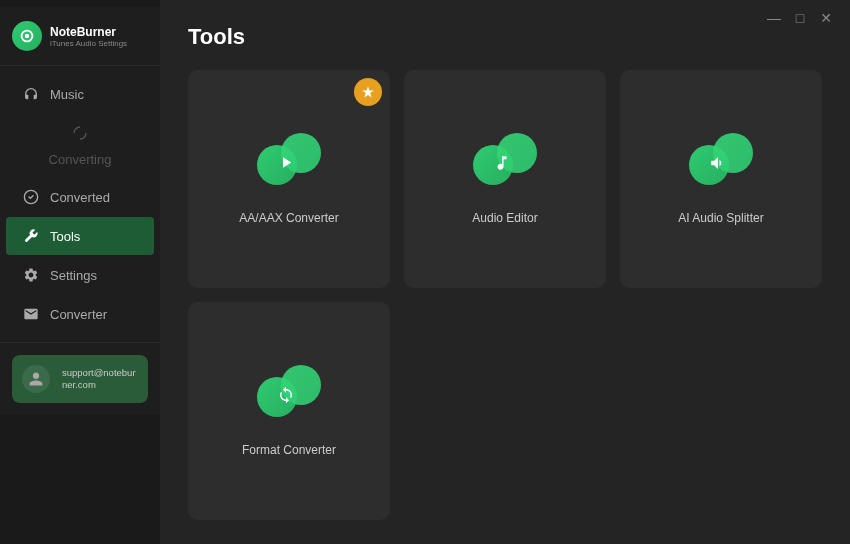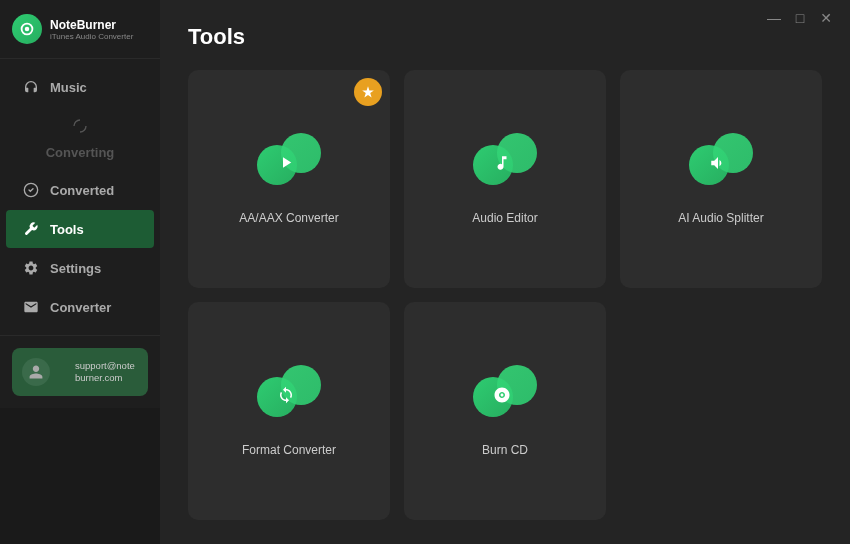--- a/index.html
+++ b/index.html
@@ -13,20 +13,21 @@
     }
 
     
     .sidebar {
       width: 160px;
       background: #1e1e1e;
       display: flex;
       flex-direction: column;
       height: 408px;
       flex-shrink: 0;
+      margin-top: 7px;
     }
 
     .sidebar-logo {
       display: flex;
       align-items: center;
       padding: 14px 12px;
       gap: 8px;
       border-bottom: 1px solid #2a2a2a;
     }
 
@@ -71,21 +72,20 @@
       display: flex;
       align-items: center;
       gap: 10px;
       padding: 10px 16px;
       cursor: pointer;
       color: #aaa;
       font-size: 13px;
       border-radius: 4px;
       margin: 1px 6px;
       transition: background 0.15s;
-      font-weight: bold;
     }
 
     .nav-item.active {
       background: #1d5c34;
       color: #ffffff;
     }
 
     .nav-item.disabled {
       color: #555;
       cursor: default;
@@ -105,21 +105,21 @@
       padding: 12px;
       border-top: 1px solid #2a2a2a;
     }
 
     .user-card {
       background: #2a5c3a;
       border-radius: 8px;
       padding: 10px 10px;
       display: flex;
       align-items: center;
-      gap: 25px;
+      gap: 12px;
       cursor: pointer;
     }
 
     .user-avatar {
       width: 28px;
       height: 28px;
       border-radius: 50%;
       background: #3a6a4a;
       display: flex;
       align-items: center;
@@ -259,21 +259,21 @@
 <aside class="sidebar">
   <div class="sidebar-logo">
     <div class="logo-icon">
       <svg viewBox="0 0 20 20" fill="white">
         <circle cx="10" cy="10" r="6" fill="none" stroke="white" stroke-width="2"></circle>
         <circle cx="10" cy="10" r="2.5" fill="white"></circle>
       </svg>
     </div>
     <div class="logo-text">
       <span class="logo-title">NoteBurner</span>
-      <span class="logo-subtitle">iTunes Audio Converter</span>
+      <span class="logo-subtitle">iTunes Audio Settings</span>
     </div>
   </div>
 
   <nav class="sidebar-nav">
 
     <div class="nav-item">
       <span class="nav-icon">
         <svg width="16" height="16" viewBox="0 0 24 24" fill="currentColor">
           <path d="M12 3a9 9 0 0 0-9 9v5a3 3 0 0 0 3 3h1a1 1 0 0 0 1-1v-5a1 1 0 0 0-1-1H5v-1a7 7 0 0 1 14 0v1h-2a1 1 0 0 0-1 1v5a1 1 0 0 0 1 1h1a3 3 0 0 0 3-3v-5a9 9 0 0 0-9-9z"></path>
         </svg>
@@ -403,28 +403,16 @@
         <div class="circle-right"></div>
         <span class="circle-inner-icon" style="left:46%;">
           <svg width="18" height="18" viewBox="0 0 24 24" fill="white">
             <path d="M12 4V1L8 5l4 4V6c3.31 0 6 2.69 6 6 0 1.01-.25 1.97-.7 2.8l1.46 1.46A7.93 7.93 0 0 0 20 12c0-4.42-3.58-8-8-8zm0 14c-3.31 0-6-2.69-6-6 0-1.01.25-1.97.7-2.8L5.24 7.74A7.93 7.93 0 0 0 4 12c0 4.42 3.58 8 8 8v3l4-4-4-4v3z"></path>
           </svg>
         </span>
       </div>
       <span class="tool-label">Format Converter</span>
     </div>
 
-    <div class="tool-card">
-      <div class="circles-icon">
-        <div class="circle-left"></div>
-        <div class="circle-right"></div>
-        <span class="circle-inner-icon" style="left:46%;">
-          <svg width="18" height="18" viewBox="0 0 24 24" fill="white">
-            <path d="M12 2C6.48 2 2 6.48 2 12s4.48 10 10 10 10-4.48 10-10S17.52 2 12 2zm0 14c-2.21 0-4-1.79-4-4s1.79-4 4-4 4 1.79 4 4-1.79 4-4 4zm0-6c-1.1 0-2 .9-2 2s.9 2 2 2 2-.9 2-2-.9-2-2-2z"></path>
-          </svg>
-        </span>
-      </div>
-      <span class="tool-label">Burn CD</span>
-    </div>
 
 
   </div>
 </main>
 
 </body></html>

